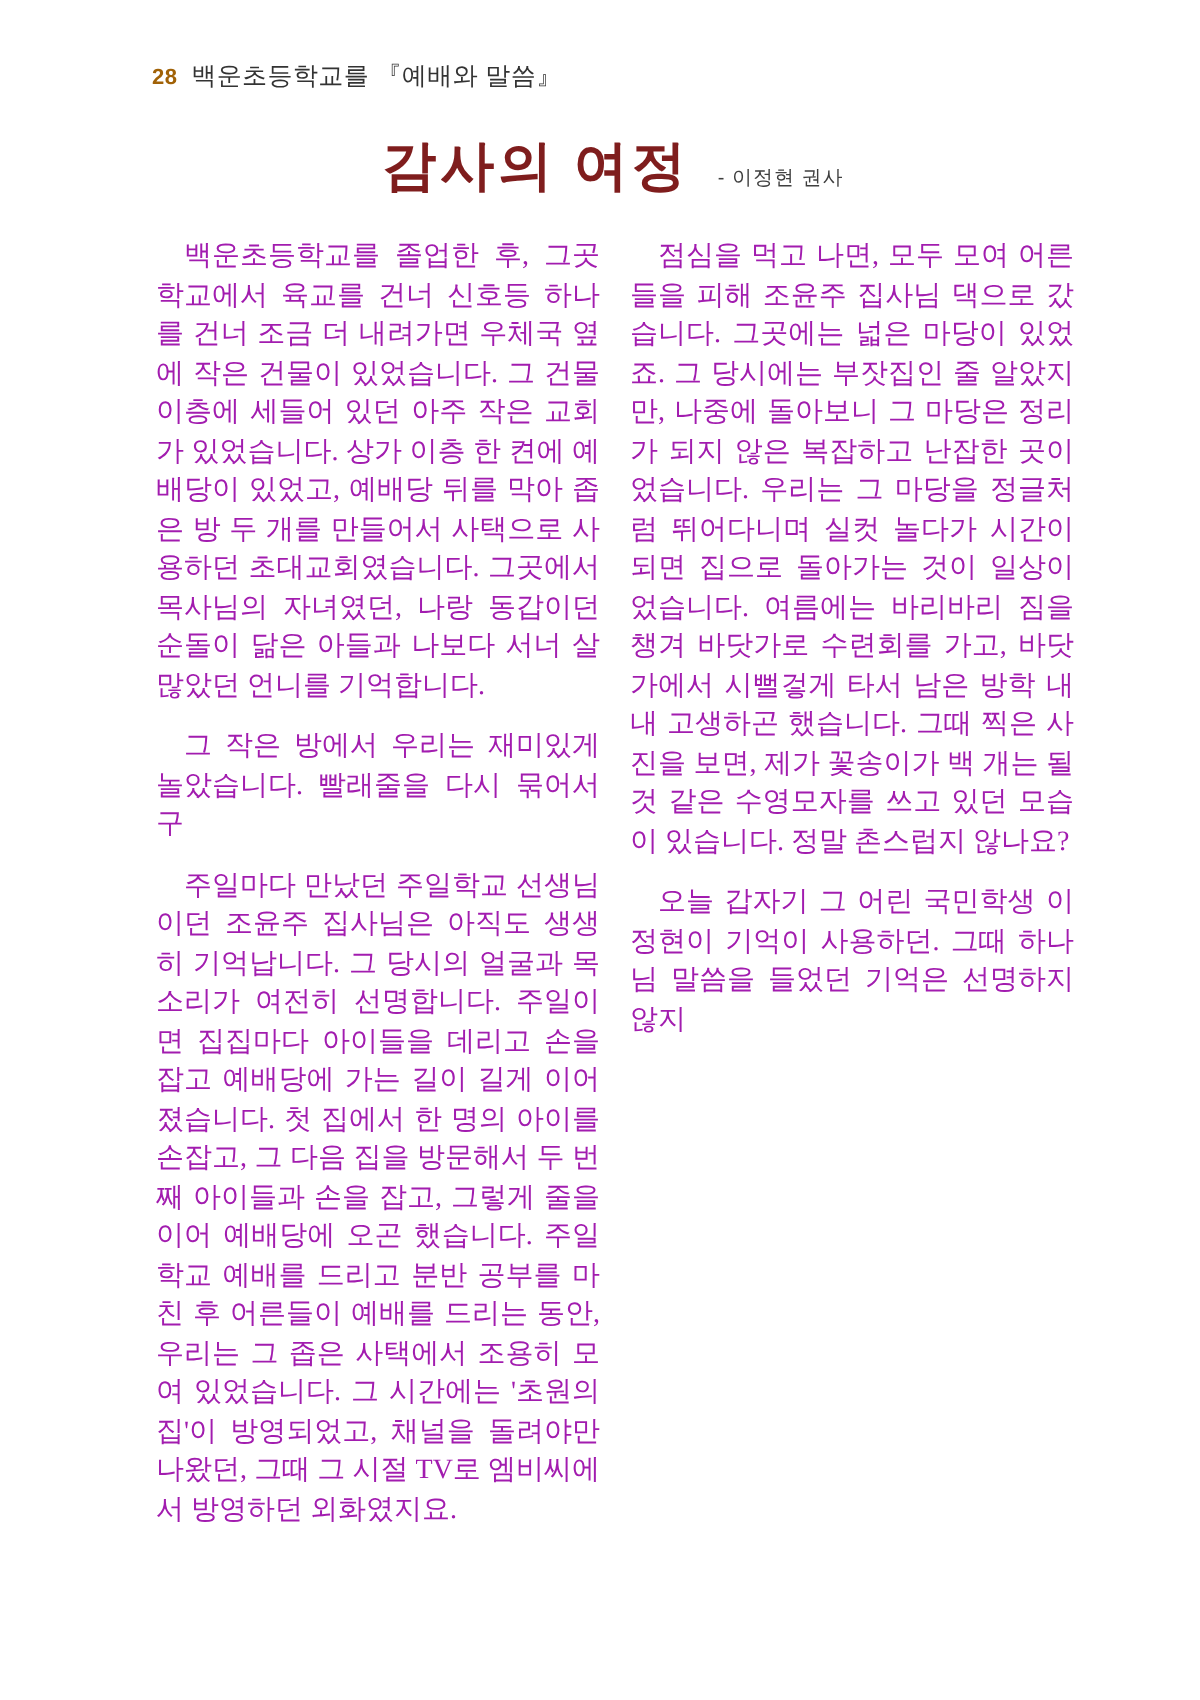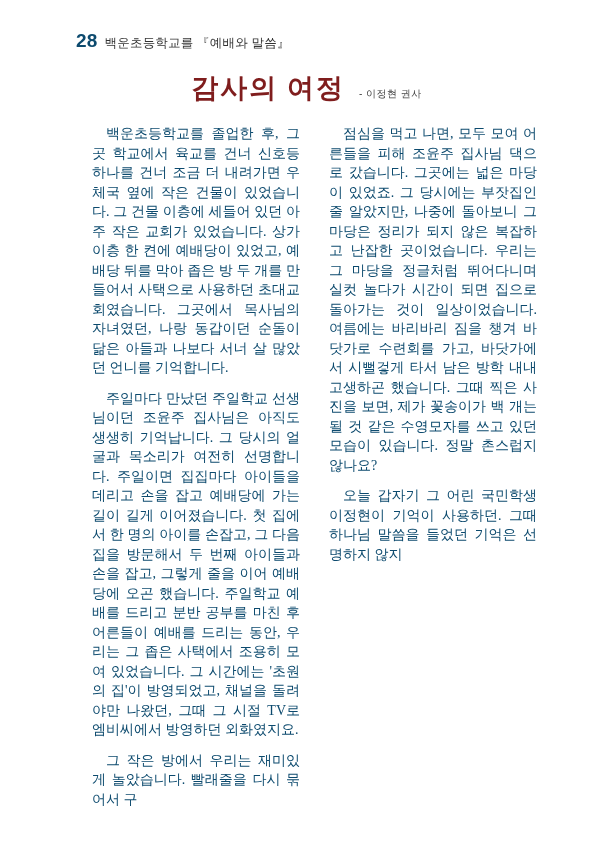--- a/index.html
+++ b/index.html
@@ -20,22 +20,22 @@
   .page-header {
     font-family: "Liberation Sans", "DejaVu Sans", sans-serif;
     color: #333333;
     font-size: 12.5px;
     letter-spacing: 0.2px;
     margin-bottom: 18px;
     white-space: nowrap;
   }
   .page-number {
     font-weight: bold;
-    font-size: 19px;
-    color: #0c4a6e;
+    font-size: 11px;
+    color: #a16207;
     margin-right: 7px;
   }
   
   .section-row {
     display: flex;
     align-items: center;
     margin-left: 8px;
     margin-bottom: 14px;
     height: 29px;
   }
@@ -82,25 +82,25 @@
   
   .columns {
     display: flex;
     gap: 13px;
   }
   .col {
     width: 224px;
     flex: 0 0 224px;
   }
   .para {
-    margin: 0 0 11px 16px;
+    margin: 0 0 11px 2px;
     font-family: "Liberation Serif", "DejaVu Serif", serif;
     font-size: 14px;
     line-height: 19.5px;
-    color: #0c4a6e;
+    color: #a21caf;
     text-align: justify;
     word-break: break-all;
   }
   .para.indent {
     text-indent: 14px;
   }
 </style>
 </head>
 <body>
 
@@ -111,22 +111,22 @@
   </div>
 
 
   <div class="title-row">
     <span class="title">감사의 여정</span><span class="byline">- 이정현 권사</span>
   </div>
 
   <div class="columns">
     <div class="col">
       <p class="para indent">백운초등학교를 졸업한 후, 그곳 학교에서 육교를 건너 신호등 하나를 건너 조금 더 내려가면 우체국 옆에 작은 건물이 있었습니다. 그 건물 이층에 세들어 있던 아주 작은 교회가 있었습니다. 상가 이층 한 켠에 예배당이 있었고, 예배당 뒤를 막아 좁은 방 두 개를 만들어서 사택으로 사용하던 초대교회였습니다. 그곳에서 목사님의 자녀였던, 나랑 동갑이던 순돌이 닮은 아들과 나보다 서너 살 많았던 언니를 기억합니다.</p>
+      <p class="para indent">그 작은 방에서 우리는 재미있게 놀았습니다. 빨래줄을 다시 묶어서 구</p>
       <p class="para indent">주일마다 만났던 주일학교 선생님이던 조윤주 집사님은 아직도 생생히 기억납니다. 그 당시의 얼굴과 목소리가 여전히 선명합니다. 주일이면 집집마다 아이들을 데리고 손을 잡고 예배당에 가는 길이 길게 이어졌습니다. 첫 집에서 한 명의 아이를 손잡고, 그 다음 집을 방문해서 두 번째 아이들과 손을 잡고, 그렇게 줄을 이어 예배당에 오곤 했습니다. 주일학교 예배를 드리고 분반 공부를 마친 후 어른들이 예배를 드리는 동안, 우리는 그 좁은 사택에서 조용히 모여 있었습니다. 그 시간에는 '초원의 집'이 방영되었고, 채널을 돌려야만 나왔던, 그때 그 시절 TV로 엠비씨에서 방영하던 외화였지요.</p>
-      <p class="para indent">그 작은 방에서 우리는 재미있게 놀았습니다. 빨래줄을 다시 묶어서 구</p>
     </div>
     <div class="col">
       <p class="para indent">점심을 먹고 나면, 모두 모여 어른들을 피해 조윤주 집사님 댁으로 갔습니다. 그곳에는 넓은 마당이 있었죠. 그 당시에는 부잣집인 줄 알았지만, 나중에 돌아보니 그 마당은 정리가 되지 않은 복잡하고 난잡한 곳이었습니다. 우리는 그 마당을 정글처럼 뛰어다니며 실컷 놀다가 시간이 되면 집으로 돌아가는 것이 일상이었습니다. 여름에는 바리바리 짐을 챙겨 바닷가로 수련회를 가고, 바닷가에서 시뻘겋게 타서 남은 방학 내내 고생하곤 했습니다. 그때 찍은 사진을 보면, 제가 꽃송이가 백 개는 될 것 같은 수영모자를 쓰고 있던 모습이 있습니다. 정말 촌스럽지 않나요?</p>
       <p class="para indent">오늘 갑자기 그 어린 국민학생 이정현이 기억이 사용하던. 그때 하나님 말씀을 들었던 기억은 선명하지 않지</p>
     </div>
   </div>
 
 </div>
 
 </body></html>

